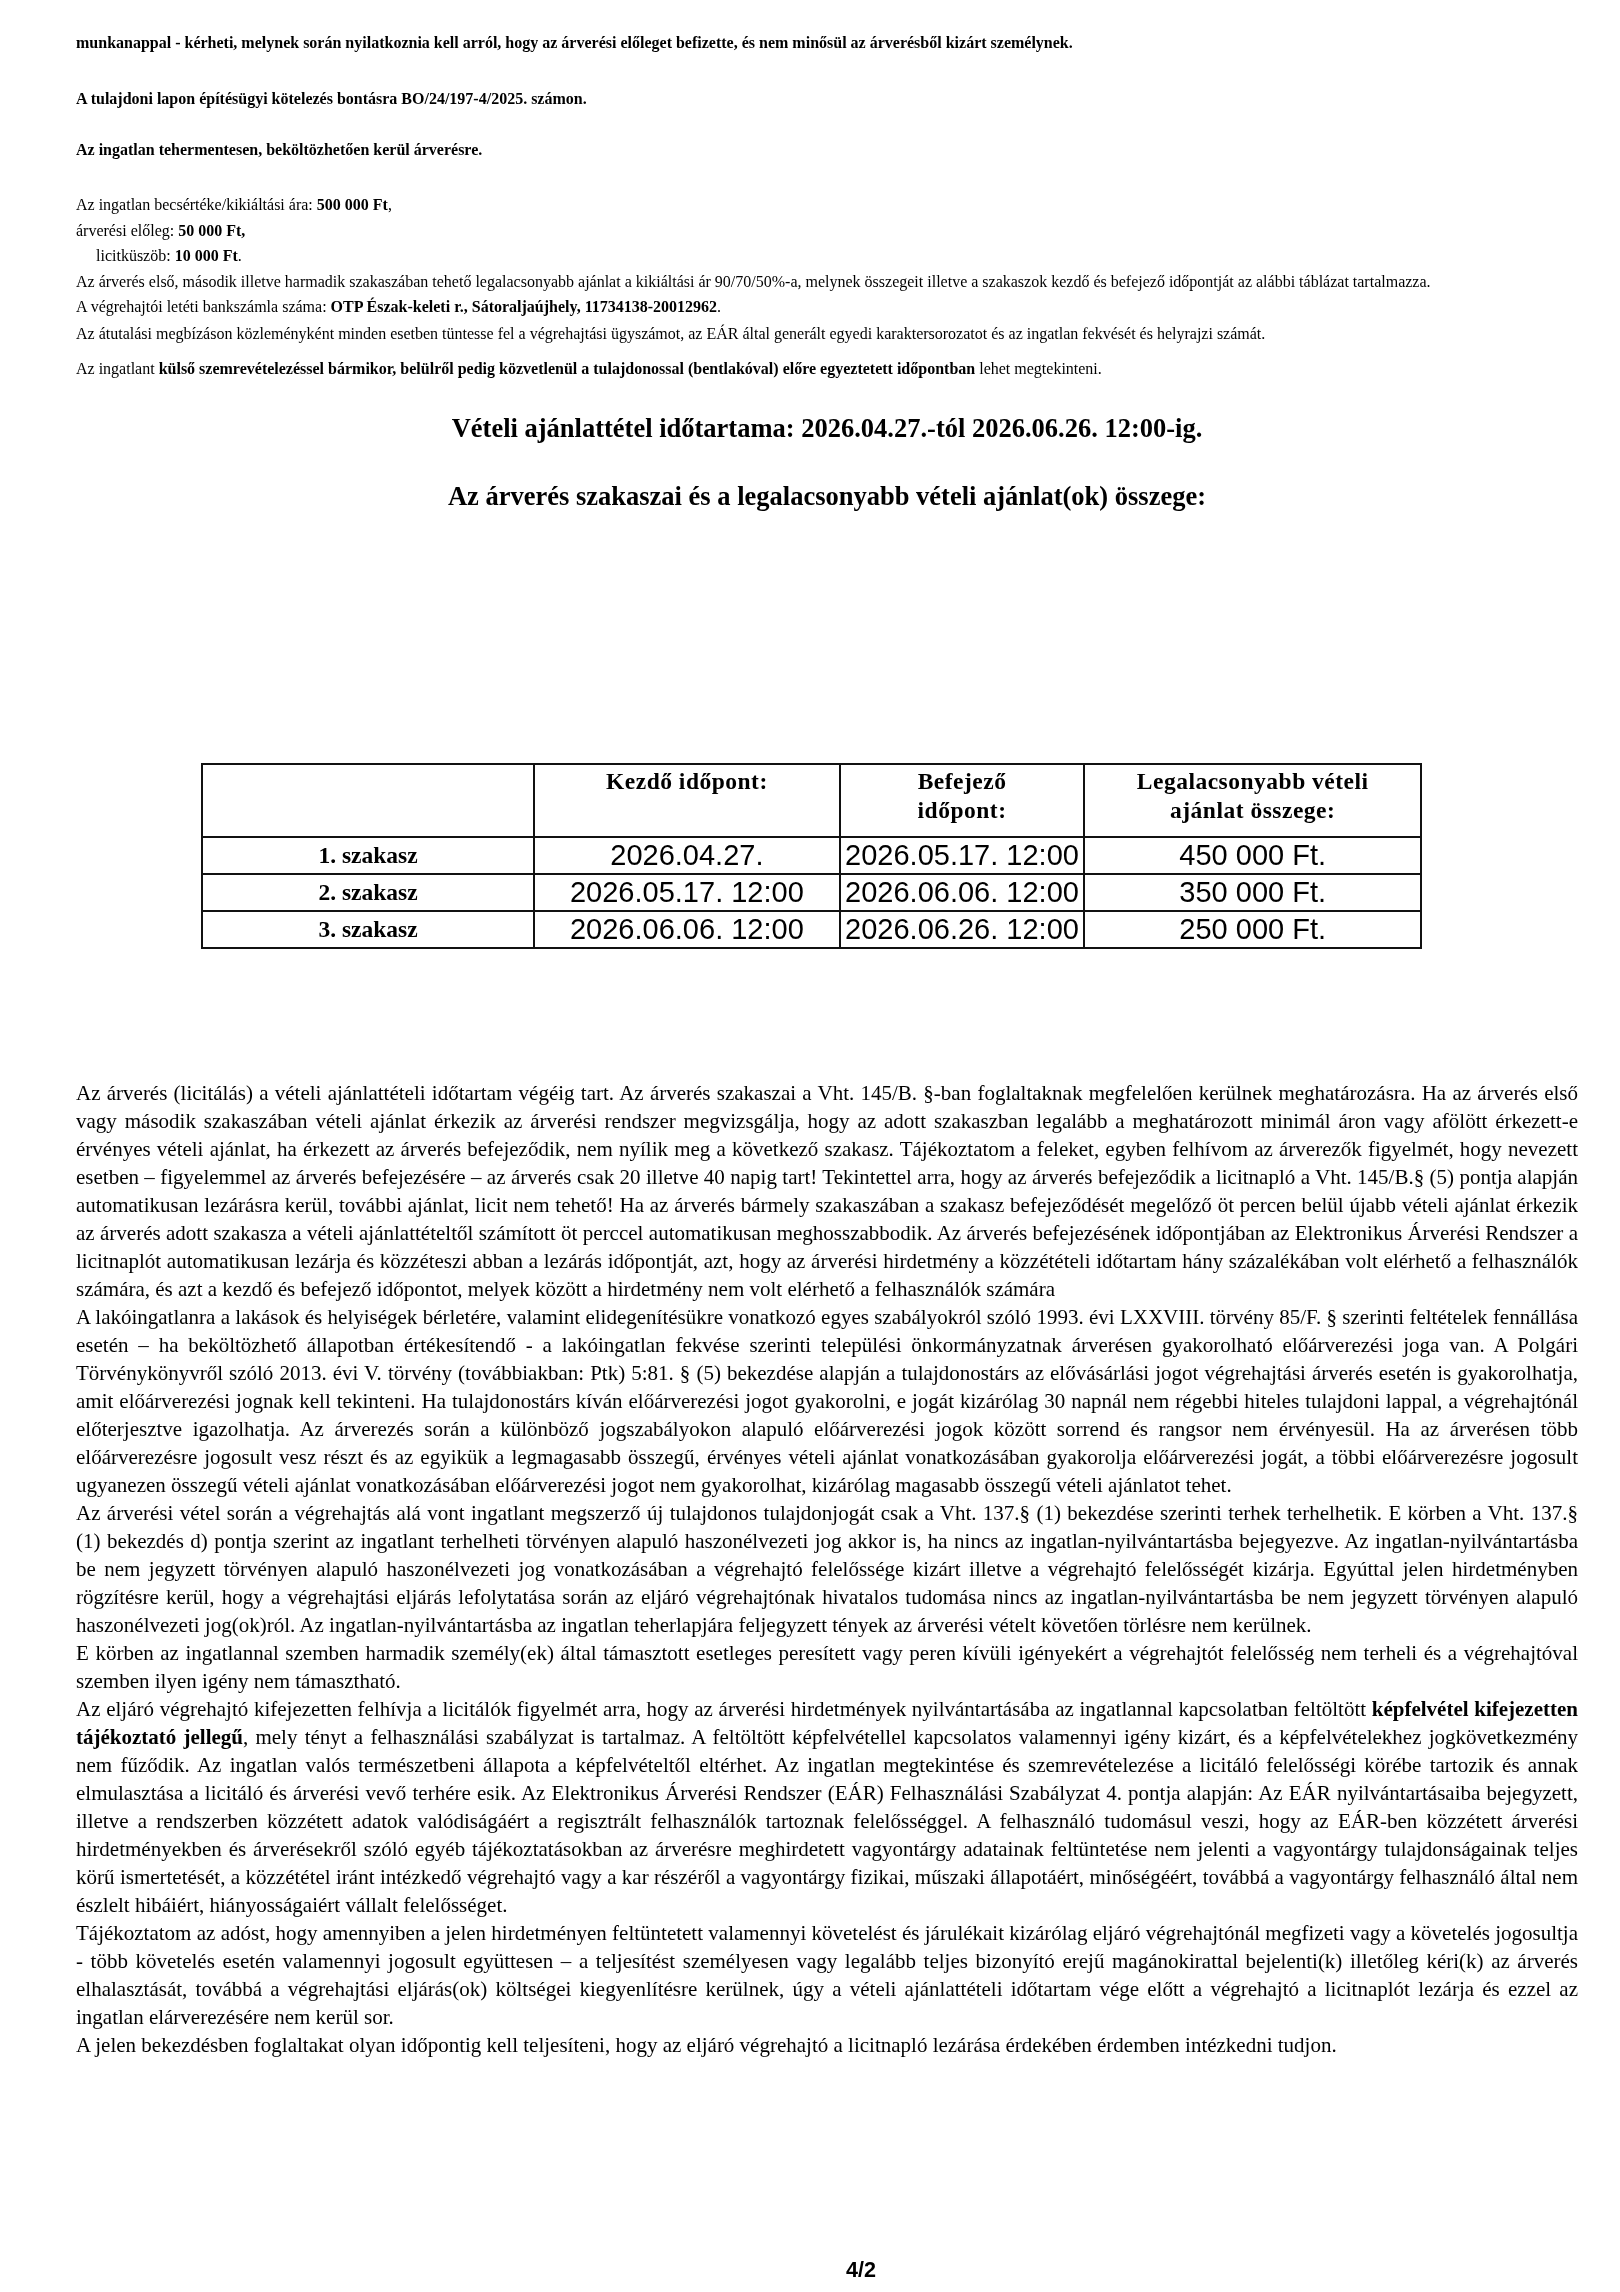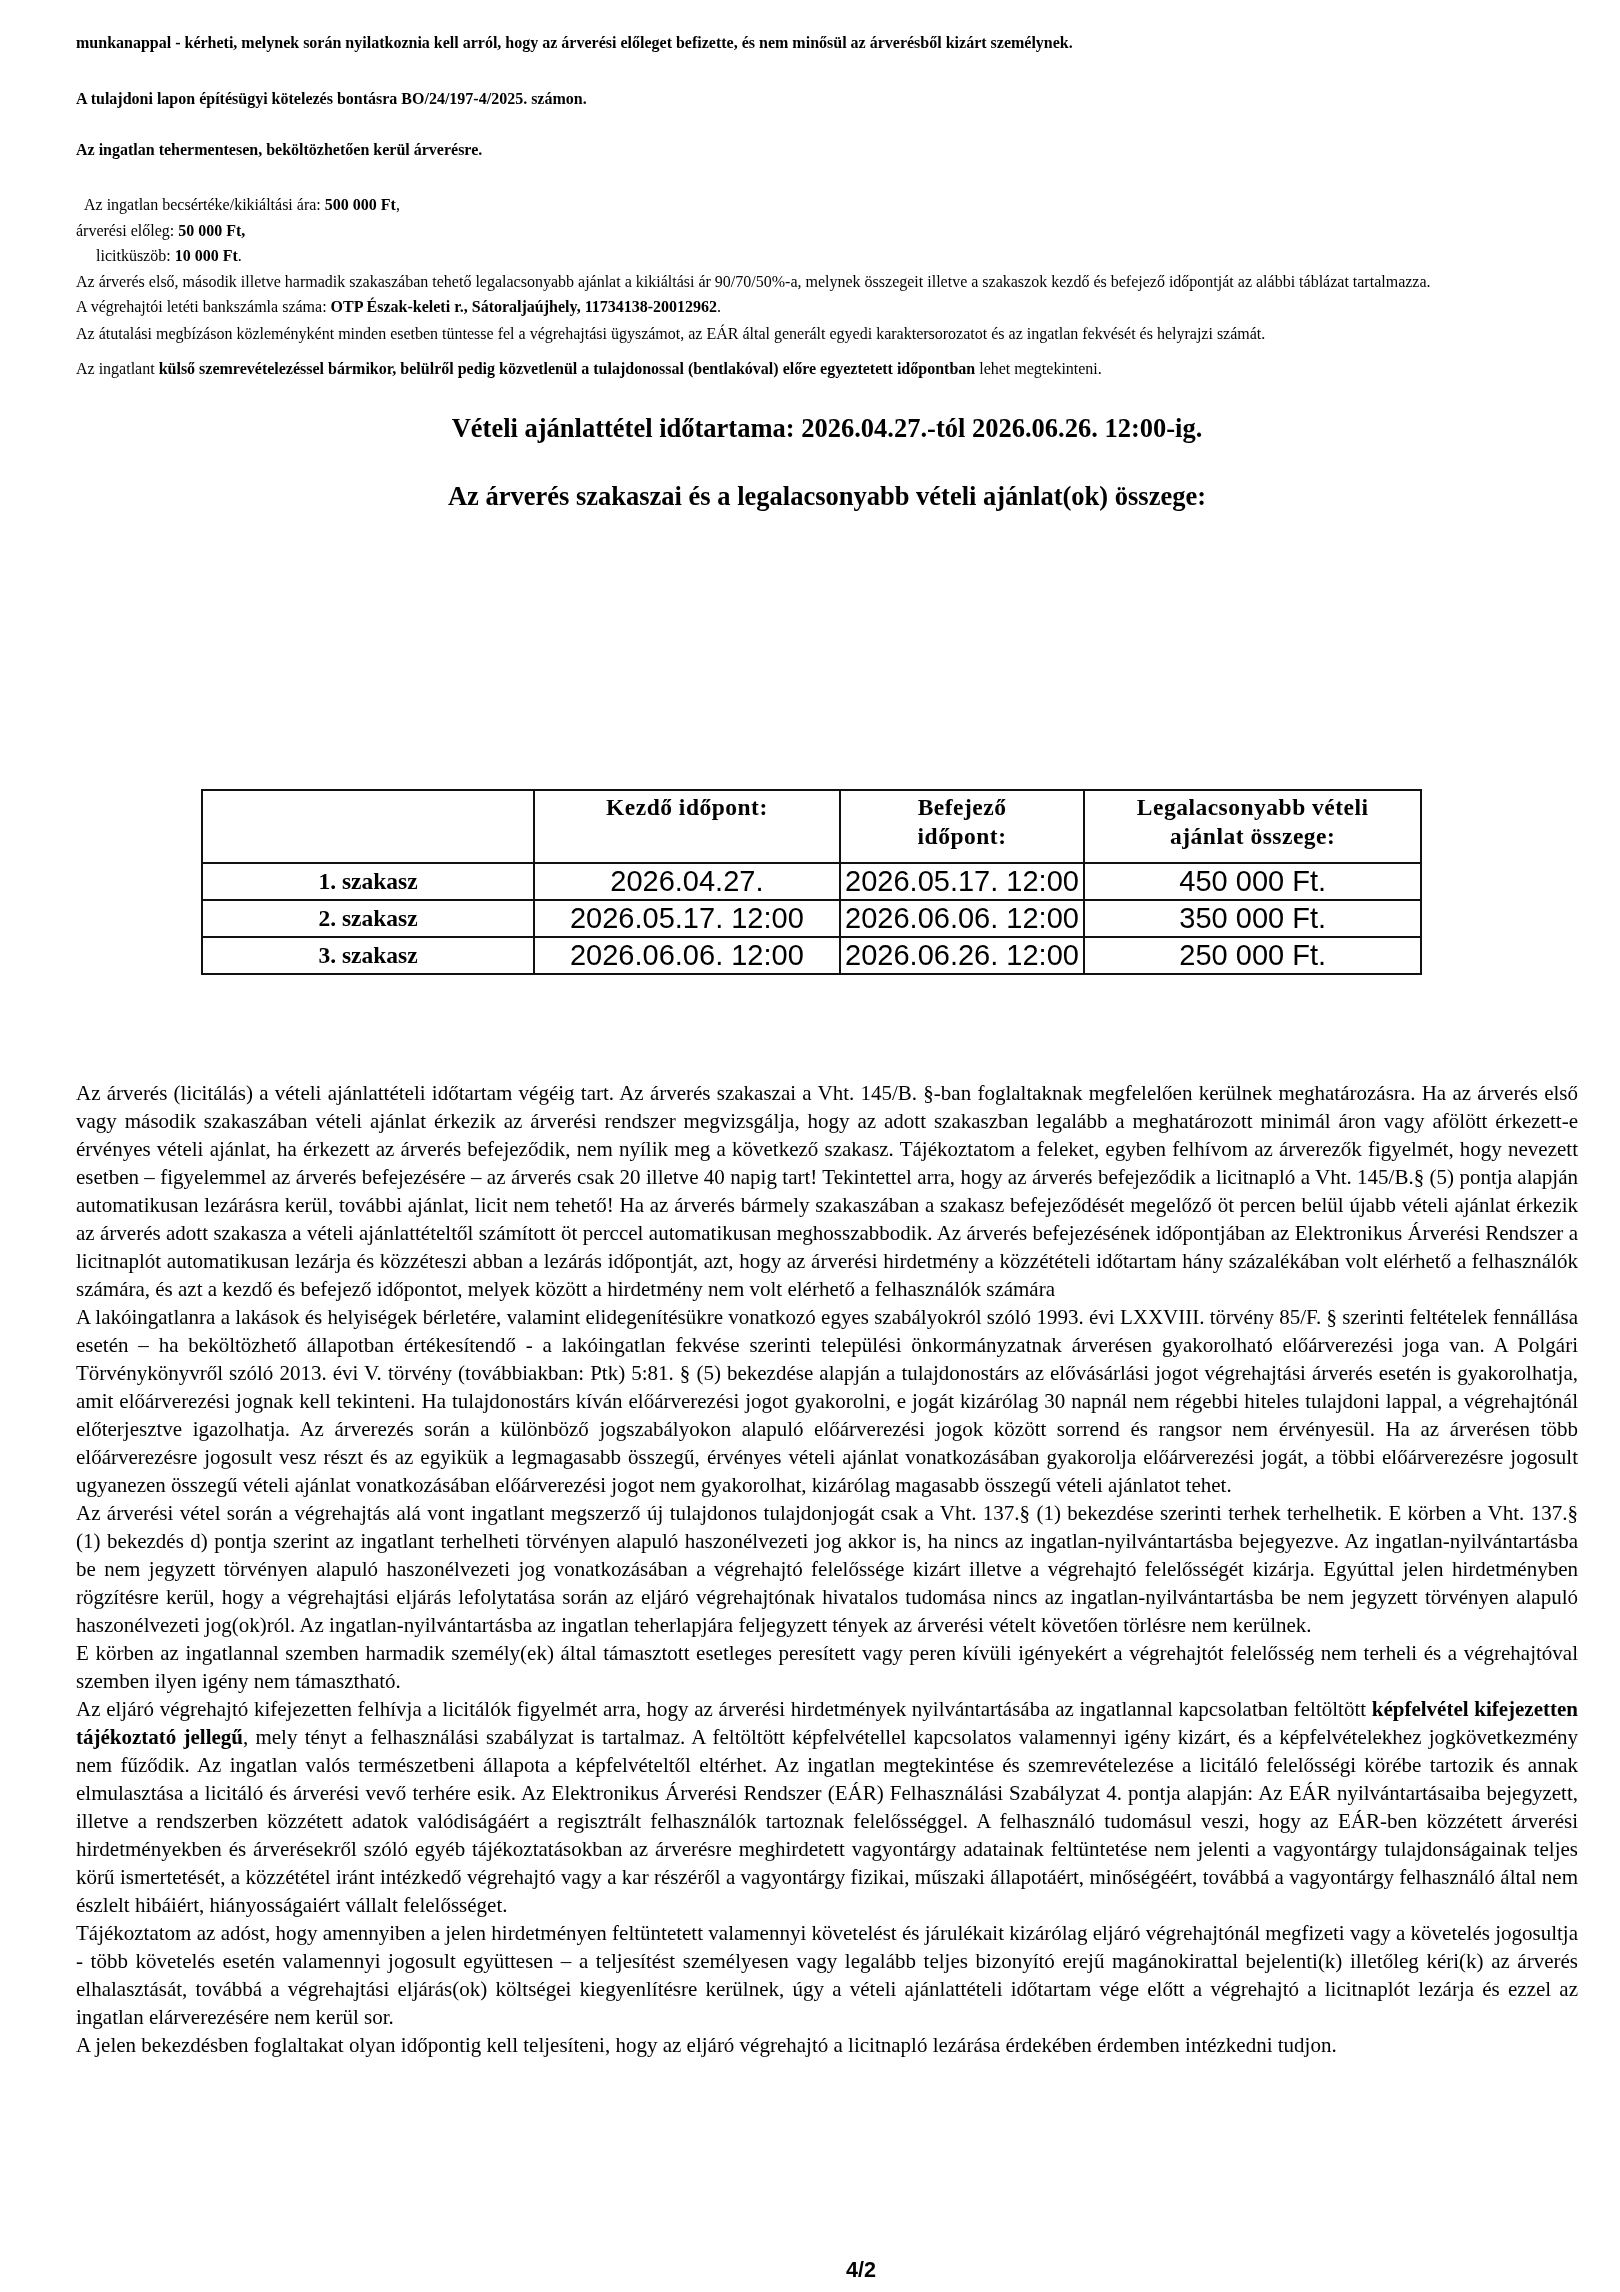--- a/index.html
+++ b/index.html
@@ -3,41 +3,41 @@
 <meta charset="utf-8">
 <style>
   html, body { margin: 0; padding: 0; background: #ffffff; }
   body { width: 1620px; height: 2293px; position: relative; overflow: hidden; color: #000; }
   p { margin: 0; text-align: justify; }
   .bold { font-weight: bold; }
   .gap-lg { height: 33px; }
   .gap-sm { height: 7.8px; }
   .center-head { text-align: center; font-weight: bold; font-size: 26.5px; line-height: 33px; }
   .table-title { text-align: center; font-weight: bold; font-size: 26.5px; line-height: 29px; margin-top: 39px; }
-  table.stages { position: absolute; left: 201px; top: 789px; width: 1221px; border-collapse: collapse; }
+  table.stages { position: absolute; left: 201px; top: 763px; width: 1221px; border-collapse: collapse; }
   table.stages td, table.stages th { border: 2.5px solid #111; padding: 0; text-align: center; vertical-align: middle; }
   table.stages th { font-family: "Liberation Serif", serif; font-weight: bold; font-size: 23.5px; line-height: 29px; letter-spacing: 0.5px; vertical-align: top; height: 69px; padding-top: 2px; }
   table.stages td { font-family: "Liberation Sans", sans-serif; font-size: 29px; height: 35px; }
   table.stages td.rowhead { font-family: "Liberation Serif", serif; font-weight: bold; font-size: 23.5px; }
   .body-text { position: absolute; left: 76px; top: 1079px; width: 1502px; font-family: "Liberation Serif", serif; font-size: 21px; line-height: 28px; }
   .page-num { position: absolute; left: 846px; top: 2257px; font-family: "Liberation Sans", sans-serif; font-weight: bold; font-size: 21.6px; }
   .top-block { position: absolute; left: 76px; top: 29px; width: 1502px; }
 </style>
 </head>
 <body>
 
 <div class="top-block">
   <p class="bold" style="line-height:28px;">munkanappal - kérheti, melynek során nyilatkoznia kell arról, hogy az árverési előleget befizette, és nem minősül az árverésből kizárt személynek.</p>
   <div class="gap-lg"></div>
   <p class="bold">A tulajdoni lapon építésügyi kötelezés bontásra BO/24/197-4/2025. számon.</p>
   <div class="gap-lg"></div>
   <p class="bold">Az ingatlan tehermentesen, beköltözhetően kerül árverésre.</p>
   <div class="gap-lg"></div>
 
-  <p style="line-height:25.5px;margin-left:8px;">
+  <p style="line-height:25.5px;">
     <span>Az ingatlan becsértéke/kikiáltási ára: </span><span class="bold">500 000 Ft</span><span>,</span>
   </p>
   <p style="line-height:25.5px;">
     <span>árverési előleg: </span><span class="bold">50 000 Ft,</span>
   </p>
   <p style="line-height:25.5px;margin-left:20px;">
     <span>licitküszöb: </span><span class="bold">10 000 Ft</span><span>.</span>
   </p>
   <p style="line-height:25.5px;">Az árverés első, második illetve harmadik szakaszában tehető legalacsonyabb ajánlat a kikiáltási ár 90/70/50%-a, melynek összegeit illetve a szakaszok kezdő és befejező időpontját az alábbi táblázat tartalmazza.</p>
   <p style="line-height:25.5px;">

